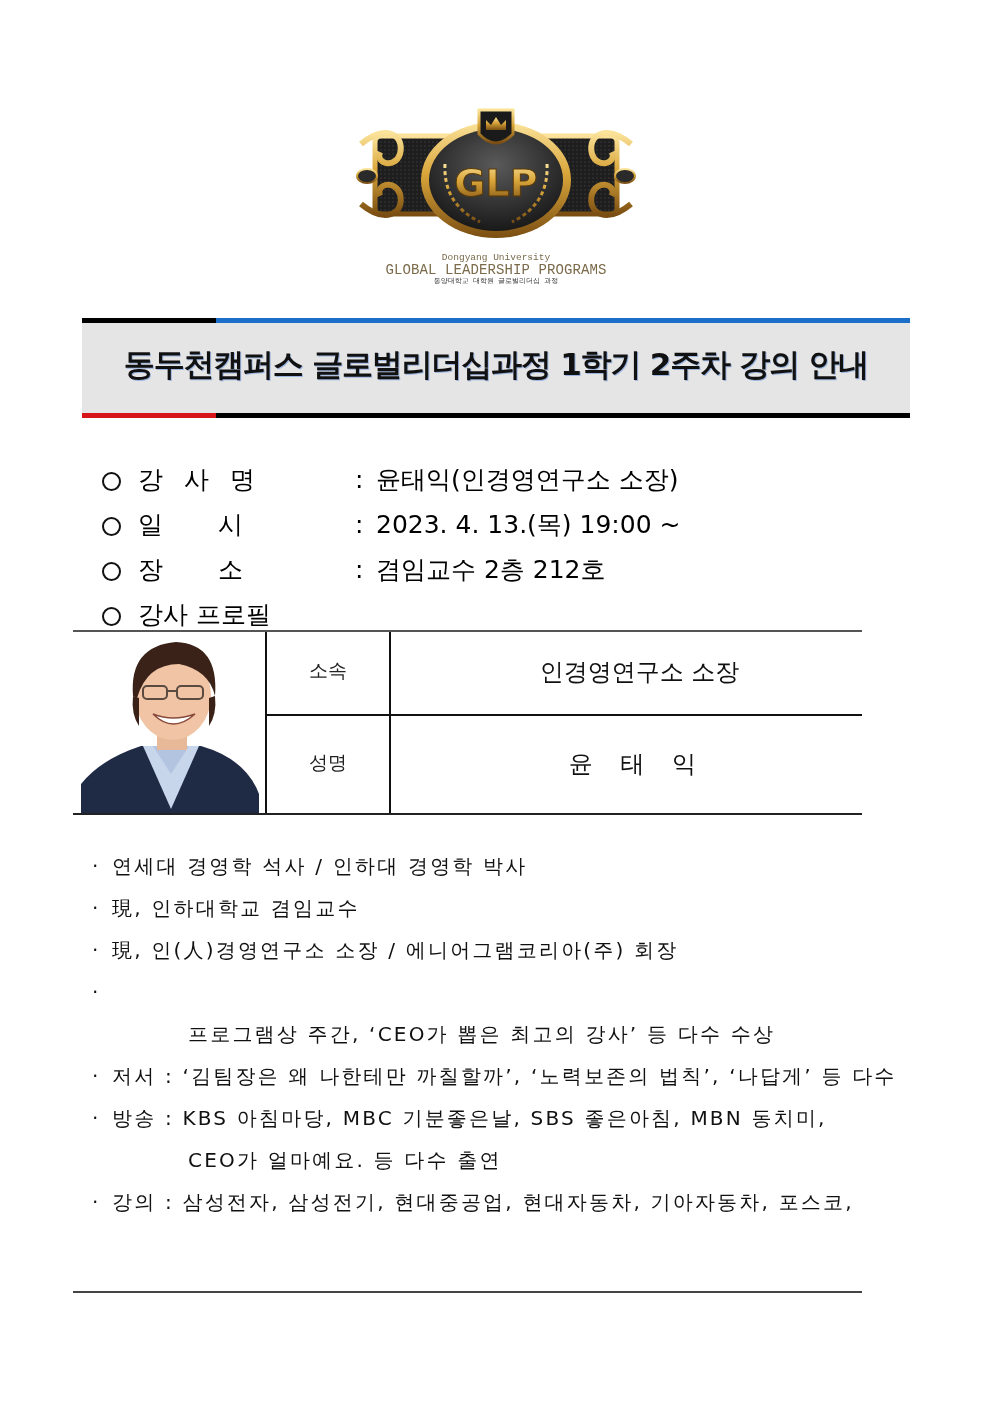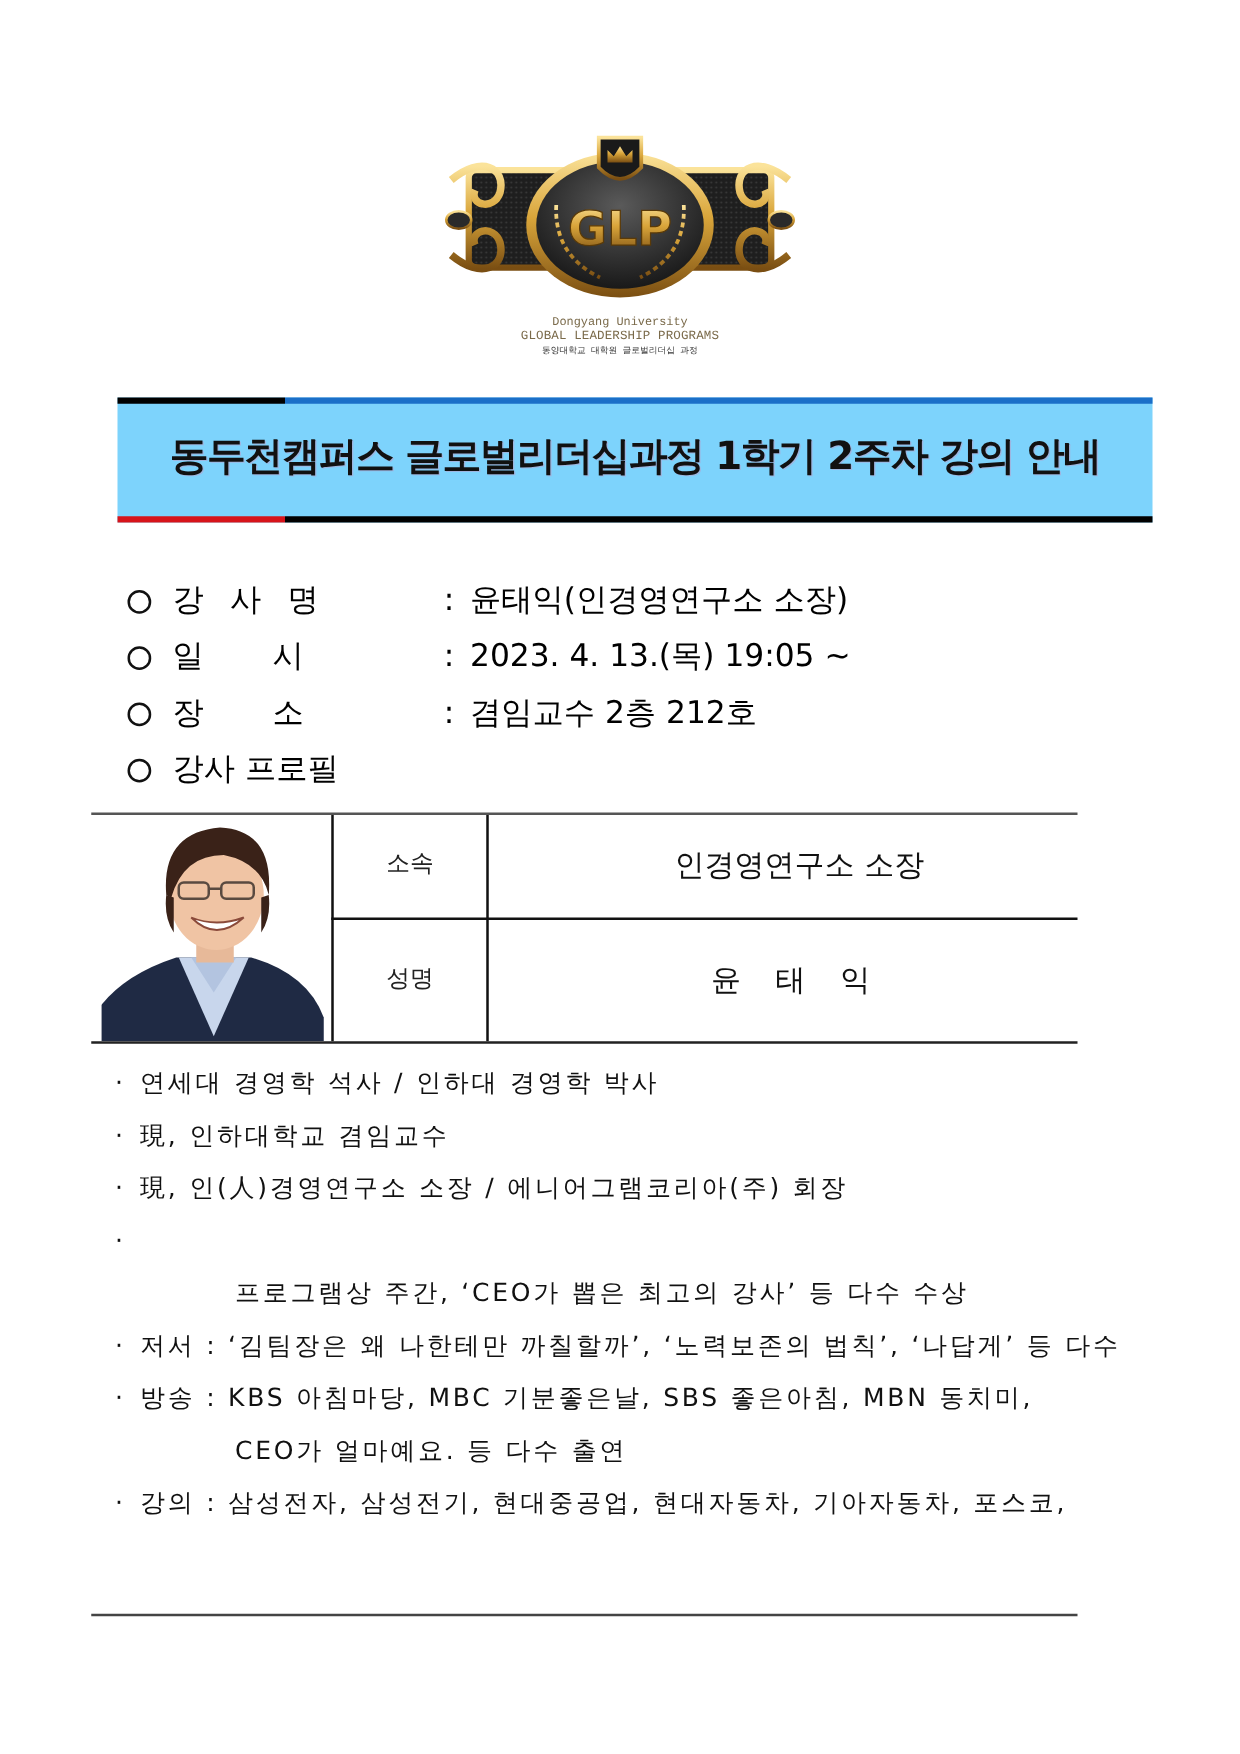--- a/index.html
+++ b/index.html
@@ -4,25 +4,25 @@
 <style>
   * { margin: 0; padding: 0; box-sizing: border-box; }
   html, body { width: 992px; height: 1403px; background: #ffffff; overflow: hidden; }
   body { position: relative; font-family: "DejaVu Sans", "Liberation Sans", sans-serif; color: #000; }
 
   
   .logo { position: absolute; left: 355px; top: 104px; width: 282px; height: 186px; }
   .logo-emblem { position: absolute; left: 0; top: 0; width: 282px; height: 140px; }
   .logo-text { position: absolute; left: 0; top: 148px; width: 282px; text-align: center; font-family: Liberation Mono, monospace; color: #7a6a4a; }
   .logo-text .l1 { font-size: 9.5px; line-height: 12px; }
-  .logo-text .l2 { font-size: 10px; line-height: 12px; letter-spacing: 0.1px; }
+  .logo-text .l2 { font-size: 14px; line-height: 12px; letter-spacing: 0.1px; }
   .logo-text .l3 { font-size: 7px; line-height: 11px; color: #333; }
 
   
-  .banner { position: absolute; left: 94px; top: 318px; width: 828px; height: 100px; background: #7dd3fc; padding-left: 40px; }
+  .banner { position: absolute; left: 82px; top: 318px; width: 828px; height: 100px; background: #e5e5e5; padding-left: 40px; }
   .bar { position: absolute; height: 5px; }
   .bar.top-left { left: 0; top: 0; width: 134px; background: #000; }
   .bar.top-right { left: 134px; top: 0; width: 694px; background: #1b6fc8; }
   .bar.bot-left { left: 0; bottom: 0; width: 134px; background: #d7141a; }
   .bar.bot-right { left: 134px; bottom: 0; width: 694px; background: #000; }
   .banner-title { position: absolute; left: 0; top: 26px; width: 828px; text-align: center;
     font-family: "DejaVu Sans", sans-serif; font-weight: bold; font-size: 31px; letter-spacing: -1.2px;
     color: #111; text-shadow: 1px 1px 0 #9db6e0; }
 
   
@@ -31,21 +31,21 @@
   .info-row .circle { position: absolute; left: 2px; top: 10px; width: 19px; height: 19px; border: 2.5px solid #111; border-radius: 50%; }
   .info-row .label { position: absolute; left: 38px; top: 0; }
   .info-row .label span { display: inline-block; }
   .info-row .colon { position: absolute; left: 255px; top: 0; }
   .info-row .value { position: absolute; left: 276px; top: 0; }
   .lbl-3 span { width: 46px; }
   .lbl-3 span:last-child { width: auto; }
   .lbl-2 span:first-child { width: 80px; }
 
   
-  .profile { position: absolute; left: 73px; top: 650px; width: 789px; height: 185px; }
+  .profile { position: absolute; left: 73px; top: 630px; width: 789px; height: 185px; }
   .profile .hline { position: absolute; left: 0; width: 789px; background: #333; }
   .profile .top-rule { top: 0; height: 2px; background: #555; }
   .profile .bottom-rule { top: 183px; height: 2px; background: #222; }
   .profile .mid-rule { left: 192px; width: 597px; top: 84px; height: 1.5px; background: #111; }
   .profile .vline { position: absolute; top: 2px; width: 1.5px; height: 181px; background: #111; }
   .profile .v1 { left: 192px; }
   .profile .v2 { left: 316px; }
   .photo { position: absolute; left: 8px; top: 4px; width: 180px; height: 179px; overflow: hidden; background: #fff; }
   .cell-label { position: absolute; left: 194px; width: 122px; text-align: center; font-family: "DejaVu Sans", sans-serif; font-size: 19px; color: #222; font-weight: 300; }
   .cell-label.r1 { top: 28px; }
@@ -122,21 +122,21 @@
     </span>
     <span class="colon">:</span>
     <span class="value">윤태익(인경영연구소 소장)</span>
   </div>
   <div class="info-row">
     <span class="circle"></span>
     <span class="label lbl-2">
       <span>일</span><span>시</span>
     </span>
     <span class="colon">:</span>
-    <span class="value">2023. 4. 13.(목) 19:05 ~</span>
+    <span class="value">2023. 4. 13.(목) 19:00 ~</span>
   </div>
   <div class="info-row">
     <span class="circle"></span>
     <span class="label lbl-2">
       <span>장</span><span>소</span>
     </span>
     <span class="colon">:</span>
     <span class="value">겸임교수 2층 212호</span>
   </div>
   <div class="info-row">

